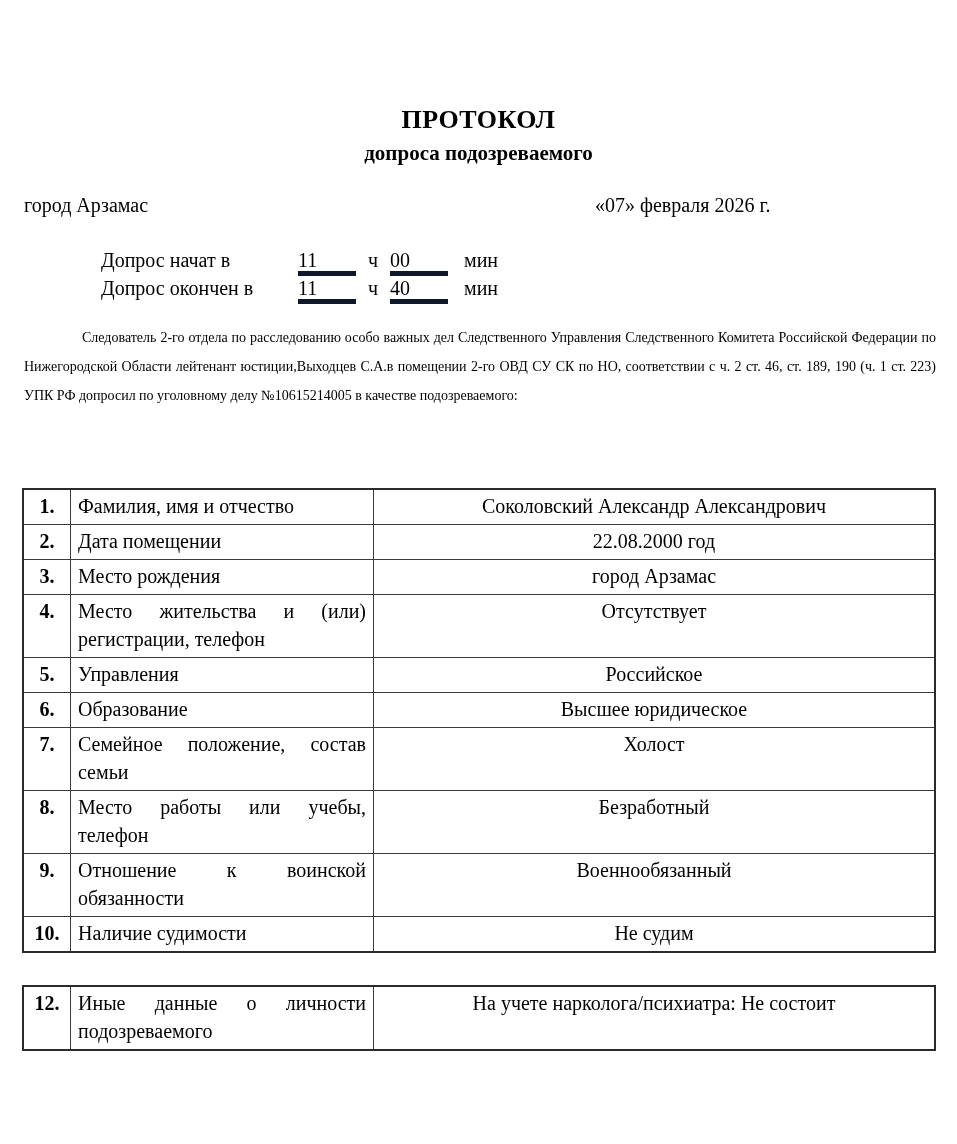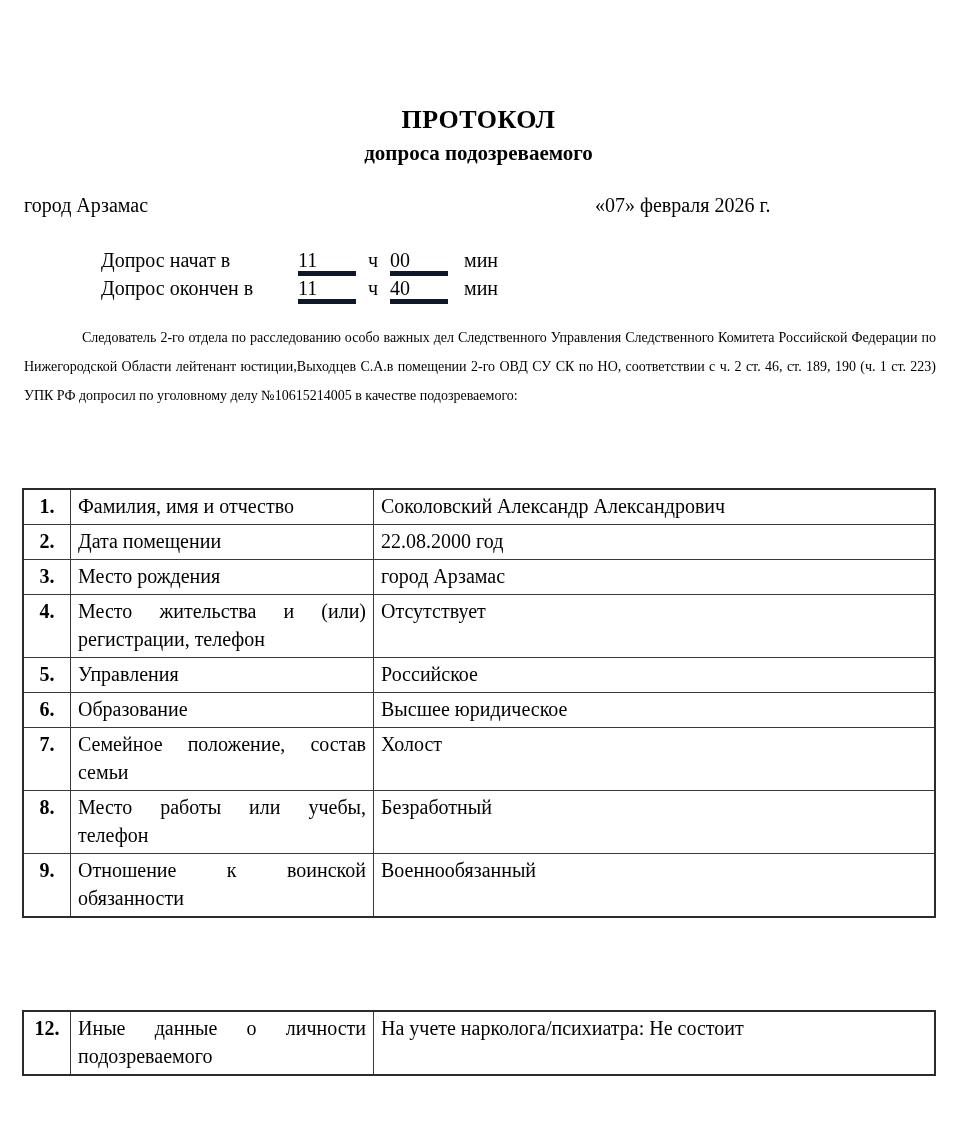--- a/index.html
+++ b/index.html
@@ -115,27 +115,28 @@
   
   .tbl {
     position: absolute;
     left: 22px;
     width: 914px;
     border-collapse: collapse;
     table-layout: fixed;
     font-size: 20px;
   }
   .tbl-main { top: 488px; }
-  .tbl-extra { top: 1010px; }
+  .tbl-extra { top: 985px; }
 
   .tbl td {
     border: 1px solid #3a3a3a;
     padding: 2px 7px 4px 7px;
     vertical-align: top;
     line-height: 28px;
+    text-align: center;
   }
   .tbl .c-num {
     width: 42px;
     font-weight: bold;
     text-align: center;
     padding-left: 2px;
     padding-right: 2px;
   }
   .tbl .c-label {
     width: 288px;
@@ -223,20 +224,25 @@
         <tr>
           <td class="c-num h2line">8.</td>
           <td class="c-label">Место работы или учебы, телефон</td>
           <td class="c-value">Безработный</td>
         </tr>
         <tr>
           <td class="c-num h2line">9.</td>
           <td class="c-label">Отношение к воинской обязанности</td>
           <td class="c-value">Военнообязанный</td>
         </tr>
+        <tr>
+          <td class="c-num h1line">10.</td>
+          <td class="c-label">Наличие судимости</td>
+          <td class="c-value">Не судим</td>
+        </tr>
       </tbody>
   </table>
 
   <table class="tbl tbl-extra">
     <tbody>
         <tr>
           <td class="c-num h2line">12.</td>
           <td class="c-label">Иные данные о личности подозреваемого</td>
           <td class="c-value">На учете нарколога/психиатра: Не состоит</td>
         </tr>

